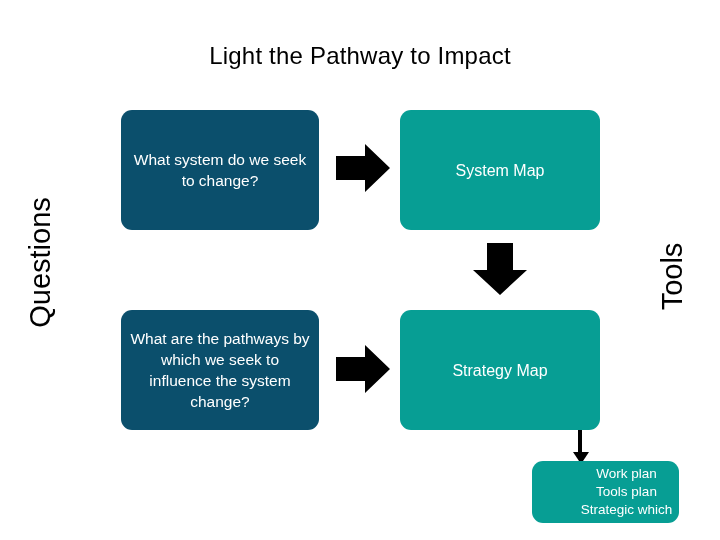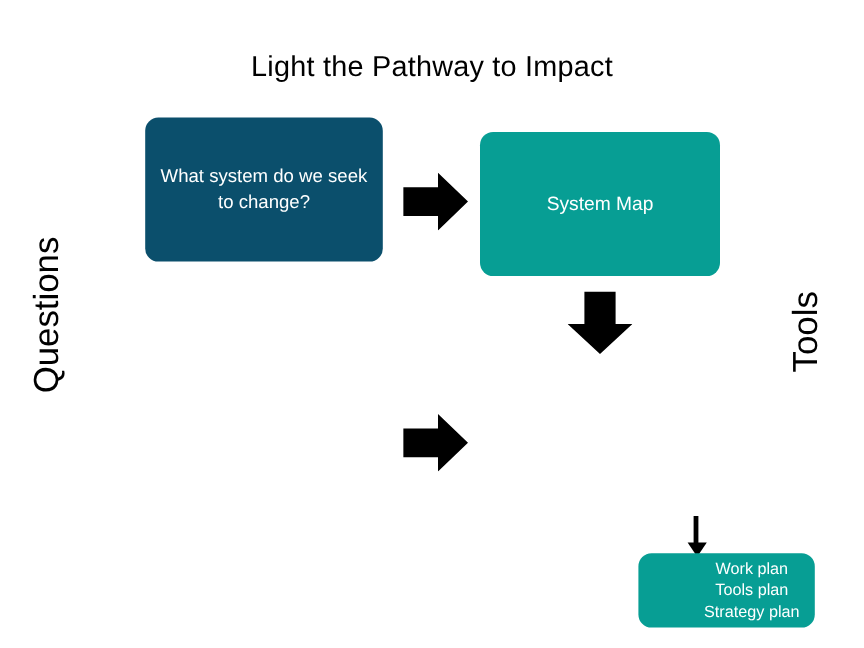--- a/index.html
+++ b/index.html
@@ -76,21 +76,21 @@
     background: #0b4f6c;
     font-size: 15.5px;
     line-height: 21px;
   }
   .box-tool {
     background: #079e94;
     font-size: 16px;
     line-height: 21px;
   }
 
-  #box-q1 { left: 121px; top: 98px; width: 198px; height: 120px; }
+  #box-q1 { left: 121px; top: 110px; width: 198px; height: 120px; }
   #box-t1 { left: 400px; top: 110px; width: 200px; height: 120px; }
   #box-q2 { left: 121px; top: 310px; width: 198px; height: 120px; }
   #box-t2 { left: 400px; top: 310px; width: 200px; height: 120px; }
 
   #box-plans {
     left: 532px;
     top: 461px;
     width: 147px;
     height: 62px;
     background: #079e94;
@@ -140,34 +140,36 @@
   </div>
 
   <div class="box box-tool" id="box-t1">System Map</div>
 
   <div class="arrow" id="arrow-down-1">
     <svg width="54" height="52" viewBox="0 0 54 52" xmlns="http://www.w3.org/2000/svg">
       <polygon points="14,0 40,0 40,27 54,27 27,52 0,27 14,27" fill="#000000"></polygon>
     </svg>
   </div>
 
+  <div class="box box-question" id="box-q2">What are the pathways by which we seek to influence the system change?</div>
 
   <div class="arrow" id="arrow-right-2">
     <svg width="54" height="48" viewBox="0 0 54 48" xmlns="http://www.w3.org/2000/svg">
       <polygon points="0,12 29,12 29,0 54,24 29,48 29,36 0,36" fill="#000000"></polygon>
     </svg>
   </div>
 
+  <div class="box box-tool" id="box-t2">Strategy Map</div>
 
   <div class="arrow" id="arrow-thin-1">
     <svg width="26" height="34" viewBox="0 0 26 34" xmlns="http://www.w3.org/2000/svg">
       <rect x="10" y="0" width="4" height="24" fill="#000000"></rect>
       <polygon points="5,22 21,22 13,34" fill="#000000"></polygon>
     </svg>
   </div>
 
   <div id="box-plans">
     <span class="plan-line">Work plan</span>
     <span class="plan-line">Tools plan</span>
-    <span class="plan-line">Strategy plan</span>
+    <span class="plan-line">Strategic which</span>
   </div>
 
 </div>
 
 </body></html>

